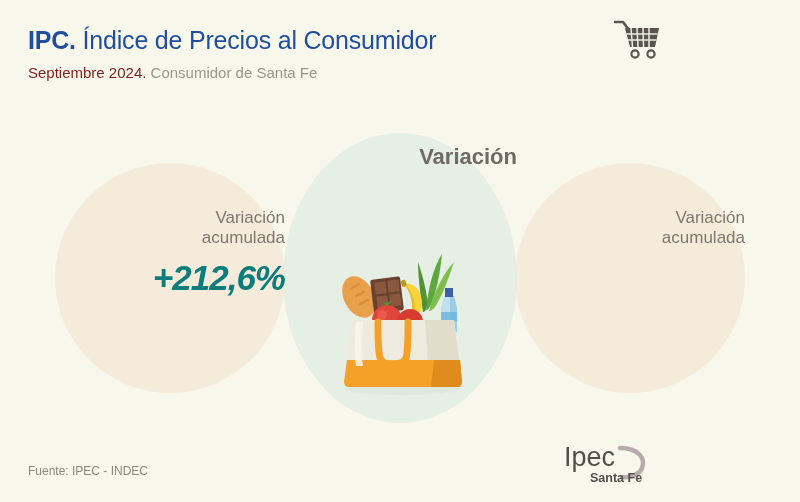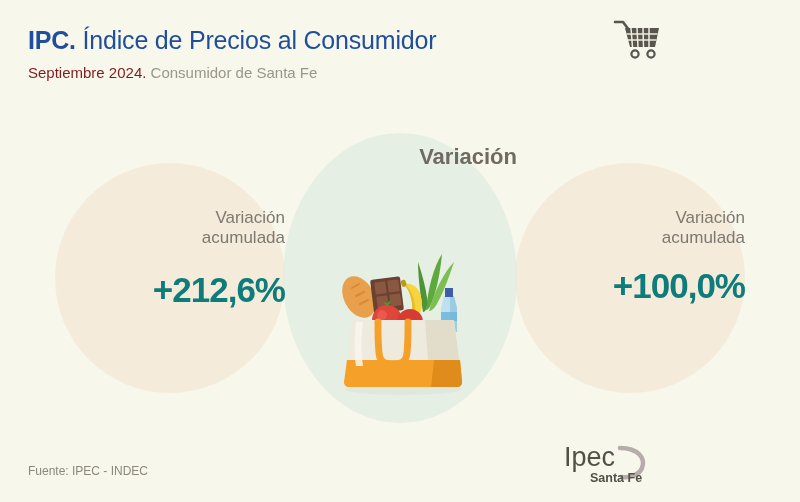--- a/index.html
+++ b/index.html
@@ -114,21 +114,21 @@
     font-weight: bold;
     letter-spacing: -1px;
   }
 
   .stat-left {
     left: 55px;
     top: 208px;
     width: 230px;
   }
   .stat-left .stat-label { font-size: 17px; }
-  .stat-left .stat-value { font-size: 35px; margin-top: 22px; }
+  .stat-left .stat-value { font-size: 35px; margin-top: 10px; font-style: italic; }
 
   .stat-right {
     left: 515px;
     top: 208px;
     width: 230px;
   }
   .stat-right .stat-label { font-size: 17px; }
   .stat-right .stat-value { font-size: 35px; margin-top: 18px; }
 
   .stat-center {
@@ -225,21 +225,20 @@
     <div class="stat-label">
       <span>Variación</span><br>
     </div>
   </div>
 
   <div class="stat stat-right">
     <div class="stat-label">
       <span>Variación</span><br>
       <span>acumulada</span>
     </div>
-    <div class="stat-value">+100,0%</div>
   </div>
 
   <div class="bag">
     <svg width="146" height="150" viewBox="0 0 146 150">
 
       <ellipse cx="73" cy="141" rx="58" ry="6" fill="#DCE6DC" opacity="0.75"></ellipse>
 
       <g>
         <path d="M96 62 C98 40 104 18 112 6 C112 6 110 30 104 48 C101 57 99 62 96 62 Z" fill="#5FA83E"></path>
         <path d="M99 63 C104 44 114 24 124 14 C124 14 117 36 110 50 C106 58 103 63 99 63 Z" fill="#7CBE4F"></path>

